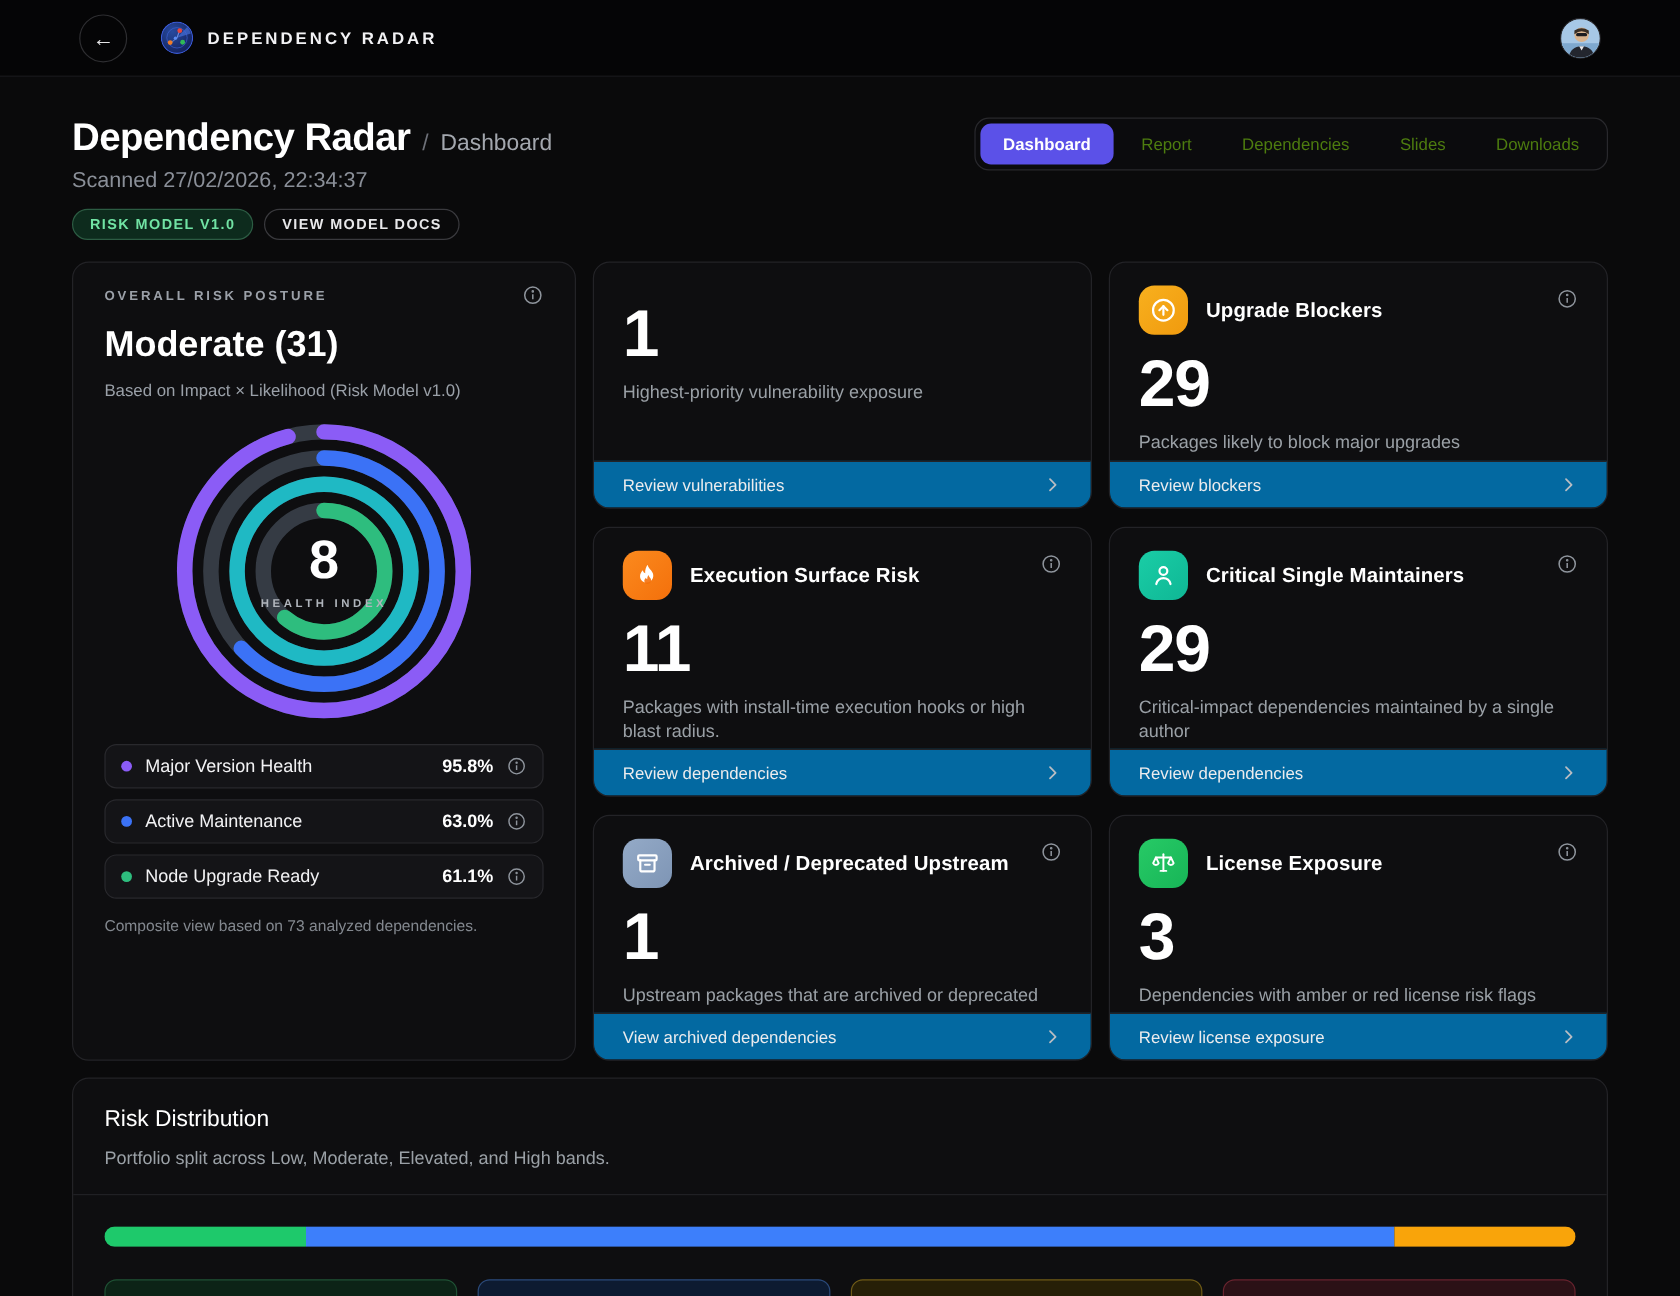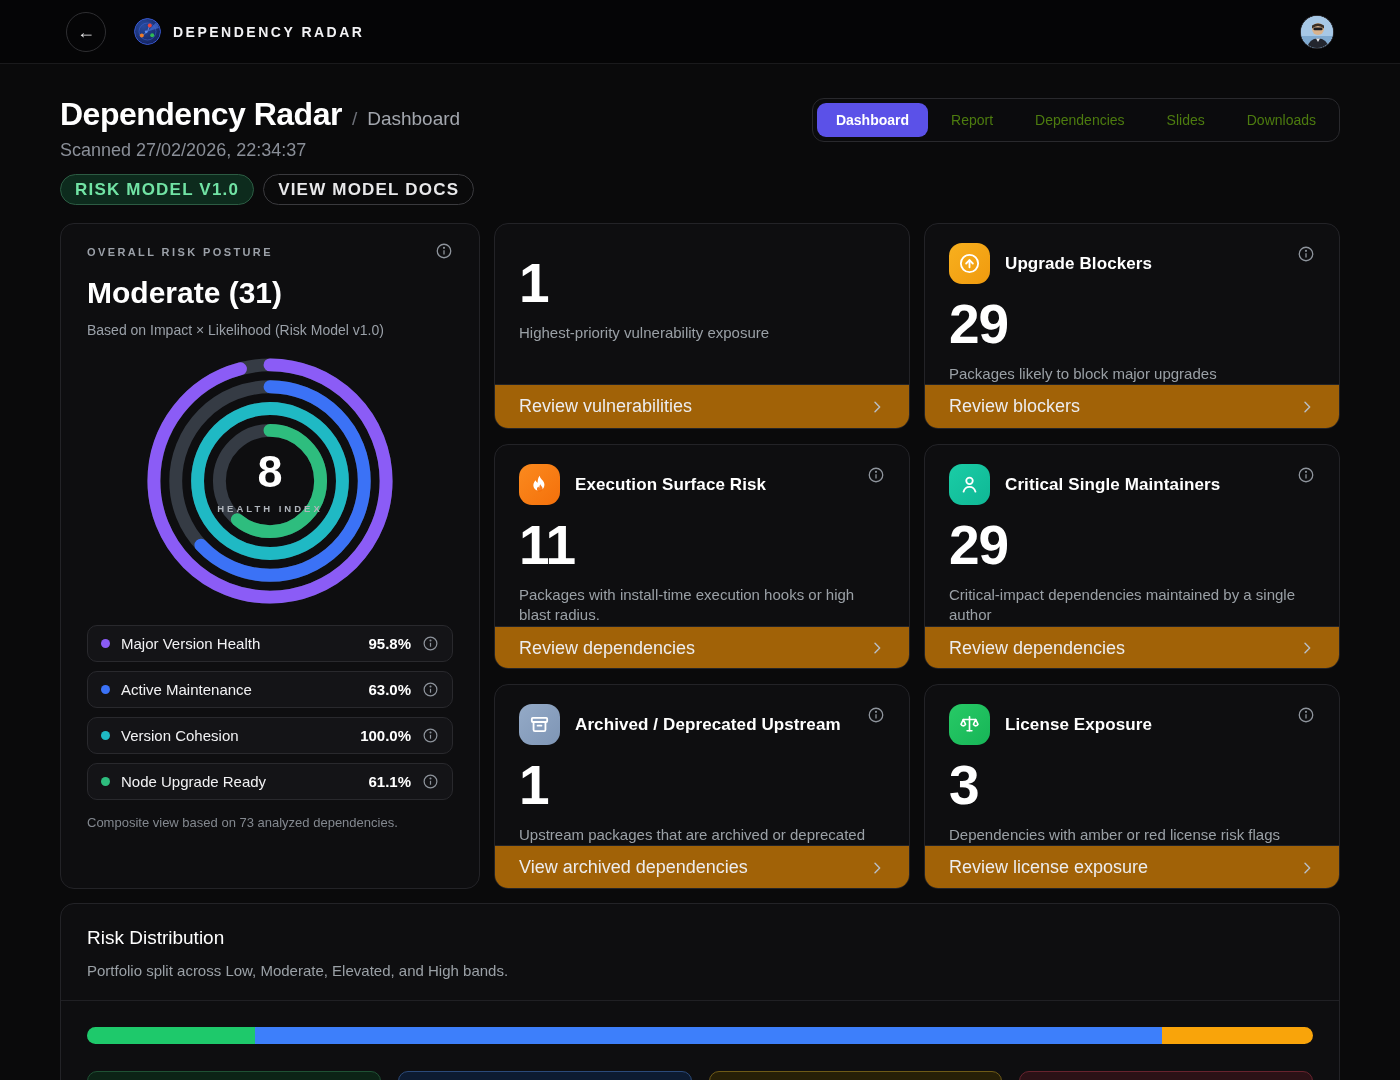--- a/index.html
+++ b/index.html
@@ -32,21 +32,21 @@
   
   .main { padding:0 60px; }
   .page-header { display:flex; align-items:flex-start; justify-content:space-between; margin-top:32px; }
   .title-line { display:flex; align-items:baseline; gap:10px; }
   .page-title { font-size:32px; font-weight:700; letter-spacing:-.5px; }
   .crumb-sep { font-size:19px; color:#6e7179; }
   .crumb { font-size:19px; color:#a3a7ae; }
   .scanned { margin-top:7px; font-size:18px; color:#8a8f98; }
   .badges { margin-top:13px; display:flex; gap:9px; }
   .badge {
-    font-size:17px; font-weight:700; letter-spacing:1.2px; border-radius:999px;
+    font-size:12px; font-weight:700; letter-spacing:1.2px; border-radius:999px;
     padding:6px 14px; line-height:1;
   }
   .badge-green { background:#0d2b1d; border:1px solid #2c5c43; color:#71e3a4; }
   .badge-outline { background:transparent; border:1px solid #3a3a3e; color:#e8e8ea; cursor:pointer; }
   
   .tabs {
     display:flex; align-items:center; gap:4px; padding:4px;
     border:1px solid #29292d; border-radius:12px; background:#0b0b0d; margin-top:2px;
   }
   .tab {
@@ -96,24 +96,24 @@
   .card-icon {
     width:41px; height:41px; border-radius:13px; flex:none;
     display:flex; align-items:center; justify-content:center;
   }
   .card-icon svg { width:23px; height:23px; }
   .card-title { font-size:17px; font-weight:600; flex:1; letter-spacing:.1px; }
   .card-head .info-btn { align-self:flex-start; margin-top:2px; }
   .card-value { font-size:55px; font-weight:600; line-height:1; margin-top:13px; letter-spacing:-1px; }
   .card-desc { font-size:15px; color:#9aa0a6; margin-top:12px; line-height:1.35; max-width:400px; }
   .card-footer {
-    border-top:1px solid #232327; background:#a16207;
+    border-top:1px solid #232327; background:#0369a1;
     display:flex; align-items:center; justify-content:space-between;
     padding:11px 24px; cursor:pointer; font-family:inherit; color:#ececee;
-    font-size:18px; border-left:none; border-right:none; border-bottom:none;
+    font-size:14px; border-left:none; border-right:none; border-bottom:none;
     text-align:left; width:100%;
   }
   .chev { color:#b9bdc3; line-height:0; }
   .chev svg { width:16px; height:16px; }
   
   .dist-panel { margin-top:14px; background:#0e0e10; border:1px solid #232327; border-radius:14px; }
   .dist-header { padding:23px 26px 21px; }
   .dist-title { font-size:19px; font-weight:400; }
   .dist-sub { font-size:15px; color:#9aa0a6; margin-top:13px; }
   .dist-divider { height:1px; background:#202024; }
@@ -243,30 +243,20 @@
           <span class="metric-dot" style="background: rgb(59, 114, 246);"></span>
           <span class="metric-label">Active Maintenance</span>
           <span class="metric-value">63.0%</span>
           <button class="info-btn"><svg viewBox="0 0 24 24" fill="none" stroke="currentColor" stroke-width="1.7">
                 <circle cx="12" cy="12" r="9"></circle>
                 <line x1="12" y1="11" x2="12" y2="16.5"></line>
                 <circle cx="12" cy="7.8" r="0.6" fill="currentColor"></circle>
               </svg></button>
         </div>
         <div class="metric-row">
-          <span class="metric-dot" style="background: rgb(31, 185, 196);"></span>
-          <span class="metric-label">Version Cohesion</span>
-          <span class="metric-value">100.0%</span>
-          <button class="info-btn"><svg viewBox="0 0 24 24" fill="none" stroke="currentColor" stroke-width="1.7">
-                <circle cx="12" cy="12" r="9"></circle>
-                <line x1="12" y1="11" x2="12" y2="16.5"></line>
-                <circle cx="12" cy="7.8" r="0.6" fill="currentColor"></circle>
-              </svg></button>
-        </div>
-        <div class="metric-row">
           <span class="metric-dot" style="background: rgb(46, 189, 126);"></span>
           <span class="metric-label">Node Upgrade Ready</span>
           <span class="metric-value">61.1%</span>
           <button class="info-btn"><svg viewBox="0 0 24 24" fill="none" stroke="currentColor" stroke-width="1.7">
                 <circle cx="12" cy="12" r="9"></circle>
                 <line x1="12" y1="11" x2="12" y2="16.5"></line>
                 <circle cx="12" cy="7.8" r="0.6" fill="currentColor"></circle>
               </svg></button>
         </div>
       </div>

